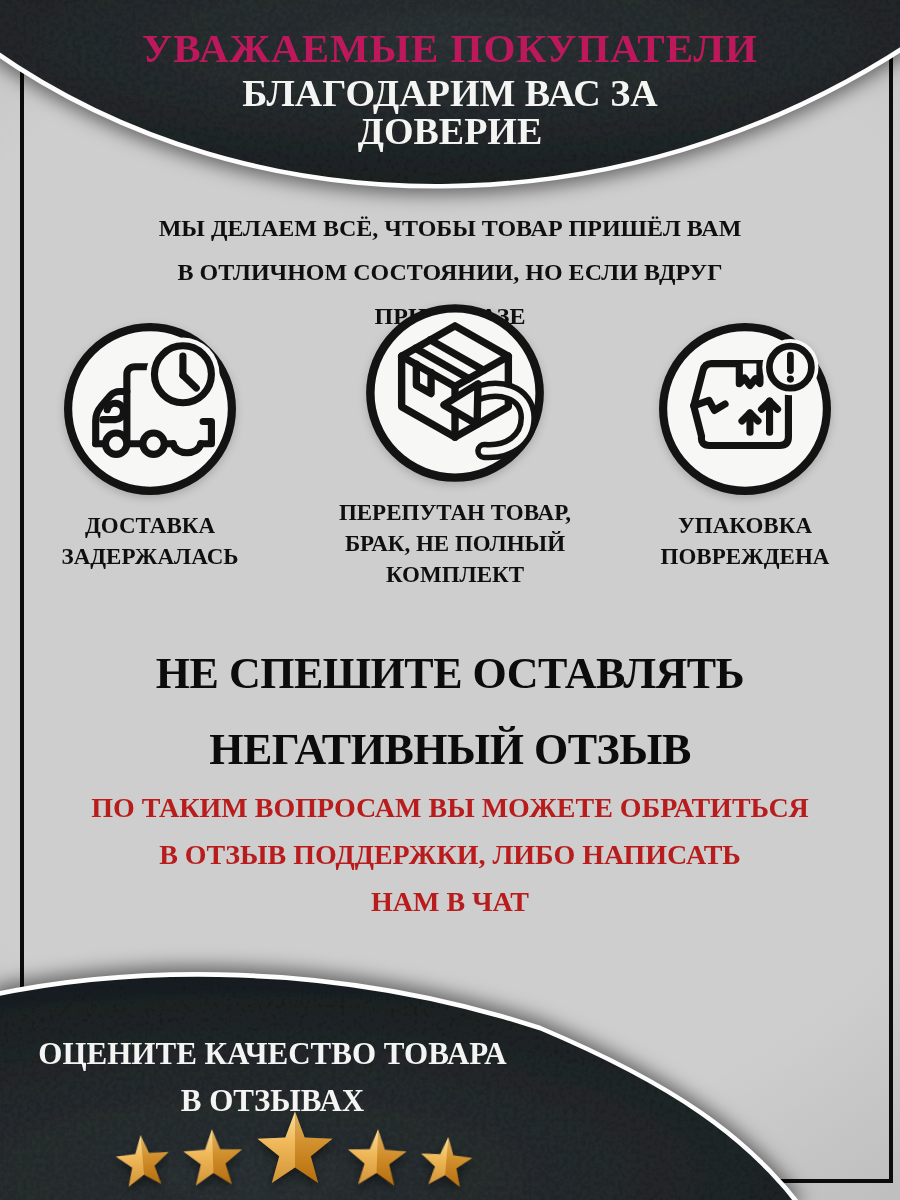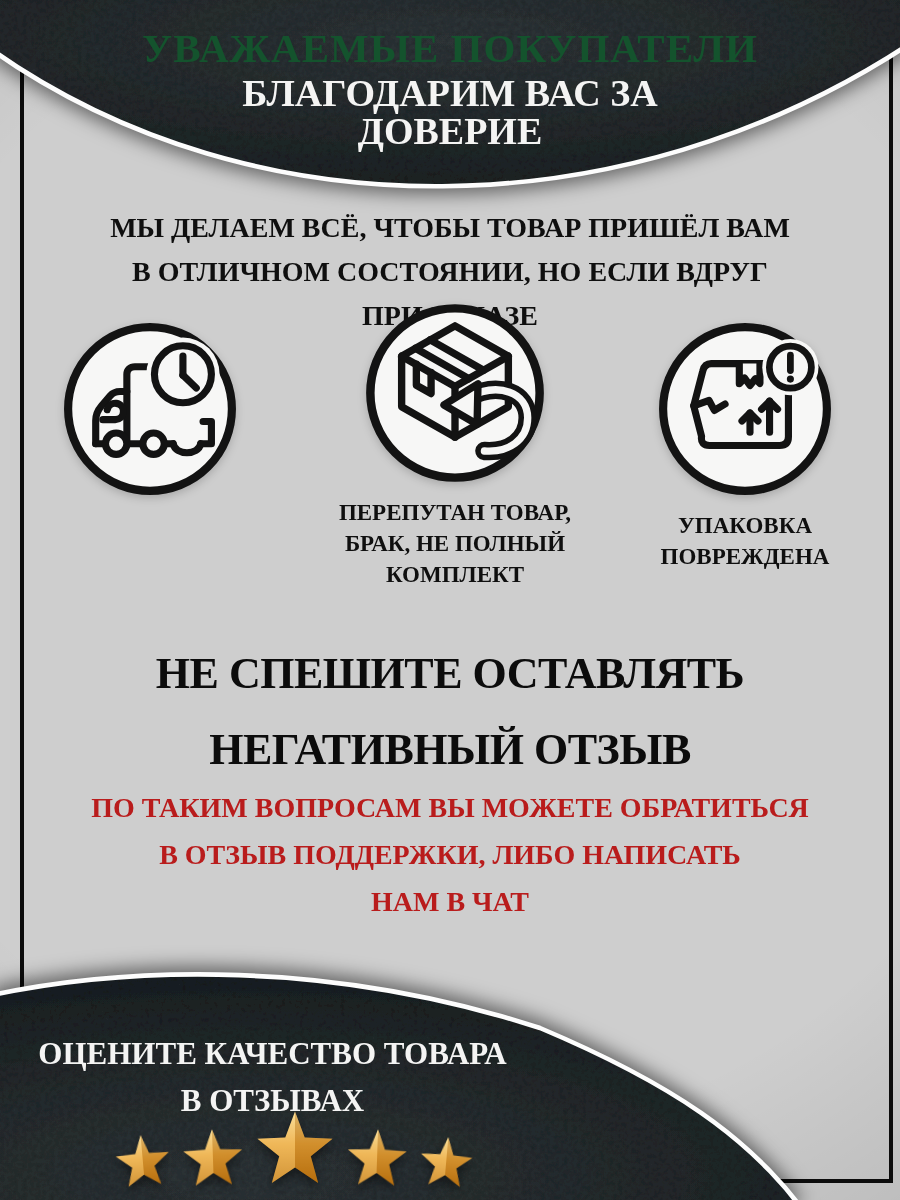--- a/index.html
+++ b/index.html
@@ -7,23 +7,23 @@
     position:relative;width:900px;height:1200px;overflow:hidden;
     background:#cecece;
     font-family:"Liberation Serif","DejaVu Serif",serif;font-weight:700;
   }
   .vignette{position:absolute;inset:0;pointer-events:none;
     background:radial-gradient(ellipse 120% 88% at 50% 46%, rgba(0,0,0,0) 55%, rgba(0,0,0,0.14) 90%, rgba(0,0,0,0.25) 100%);}
   .frame{position:absolute;left:20px;top:18px;width:873px;height:1165px;
     border:4px solid #0c0c0c;box-sizing:border-box;}
   .shapes{position:absolute;left:0;top:0;width:900px;height:1200px;}
   .txt{position:absolute;text-align:center;}
-  .gold-title{top:24px;left:0;width:900px;font-size:41px;letter-spacing:1px;color:#14532d;}
+  .gold-title{top:24px;left:0;width:900px;font-size:41px;letter-spacing:1px;color:#be185d;}
   .white-sub{top:74px;left:0;width:900px;font-size:38px;line-height:38px;color:#f4f4f3;}
-  .intro{top:206px;left:30px;width:840px;font-size:28px;line-height:44px;color:#0f0f0f;}
+  .intro{top:206px;left:30px;width:840px;font-size:24px;line-height:44px;color:#0f0f0f;}
   .issue-card{position:absolute;top:320px;width:250px;display:flex;flex-direction:column;align-items:center;}
   .issue-card .icon-wrap{line-height:0;}
   .issue-label{margin-top:12px;font-size:23px;line-height:31px;color:#0f0f0f;text-align:center;}
   .headline{top:636px;left:0;width:900px;font-size:44px;line-height:76px;letter-spacing:-0.5px;color:#0c0c0c;}
   .support{top:784px;left:0;width:900px;font-size:28px;line-height:47px;color:#b91c1c;}
   .bottom-title{top:1030px;left:0;width:545px;font-size:31px;line-height:47px;color:#f4f4f3;}
   .stars-row{position:absolute;left:104px;top:1102px;width:380px;height:90px;
     display:flex;align-items:flex-end;justify-content:center;gap:9px;}
   .star{transform-origin:center;filter:drop-shadow(0 5px 5px rgba(0,0,0,0.45));}
   .icon-svg{filter:drop-shadow(0 3px 4px rgba(0,0,0,0.18));}
@@ -115,20 +115,24 @@
           <circle cx="52" cy="69.5" r="6" fill="#f7f7f6"></circle>
         </g>
         <circle cx="68.5" cy="30.5" r="20.6" fill="#f7f7f6"></circle>
         <circle cx="68.5" cy="30.5" r="16" fill="#f7f7f6" stroke="#131313" stroke-width="4"></circle>
         <g fill="none" stroke="#131313" stroke-width="4" stroke-linecap="round">
           <path d="M68.5,31 V20.2"></path>
           <path d="M68.5,31 L76,38.2"></path>
         </g>
       </svg>
     </div>
+    <div class="issue-label">
+      <div>ДОСТАВКА</div>
+      <div>ЗАДЕРЖАЛАСЬ</div>
+    </div>
   </div>
 
   <div class="issue-card" style="left:330px;top:301px;">
     <div class="icon-wrap">
       <svg class="icon-svg" width="184" height="184" viewBox="0 0 100 100">
         <circle cx="50" cy="50" r="46" fill="#f7f7f6" stroke="#131313" stroke-width="4.6"></circle>
         <g fill="none" stroke="#131313" stroke-width="4" stroke-linecap="round" stroke-linejoin="round">
           <path d="M50,13.5 L79,30 V57.5 L50,74 L21,57.5 V30 Z" fill="#f7f7f6"></path>
           <path d="M21,30 L50,46.5 L79,30"></path>
           <path d="M50,46.5 V74"></path>

